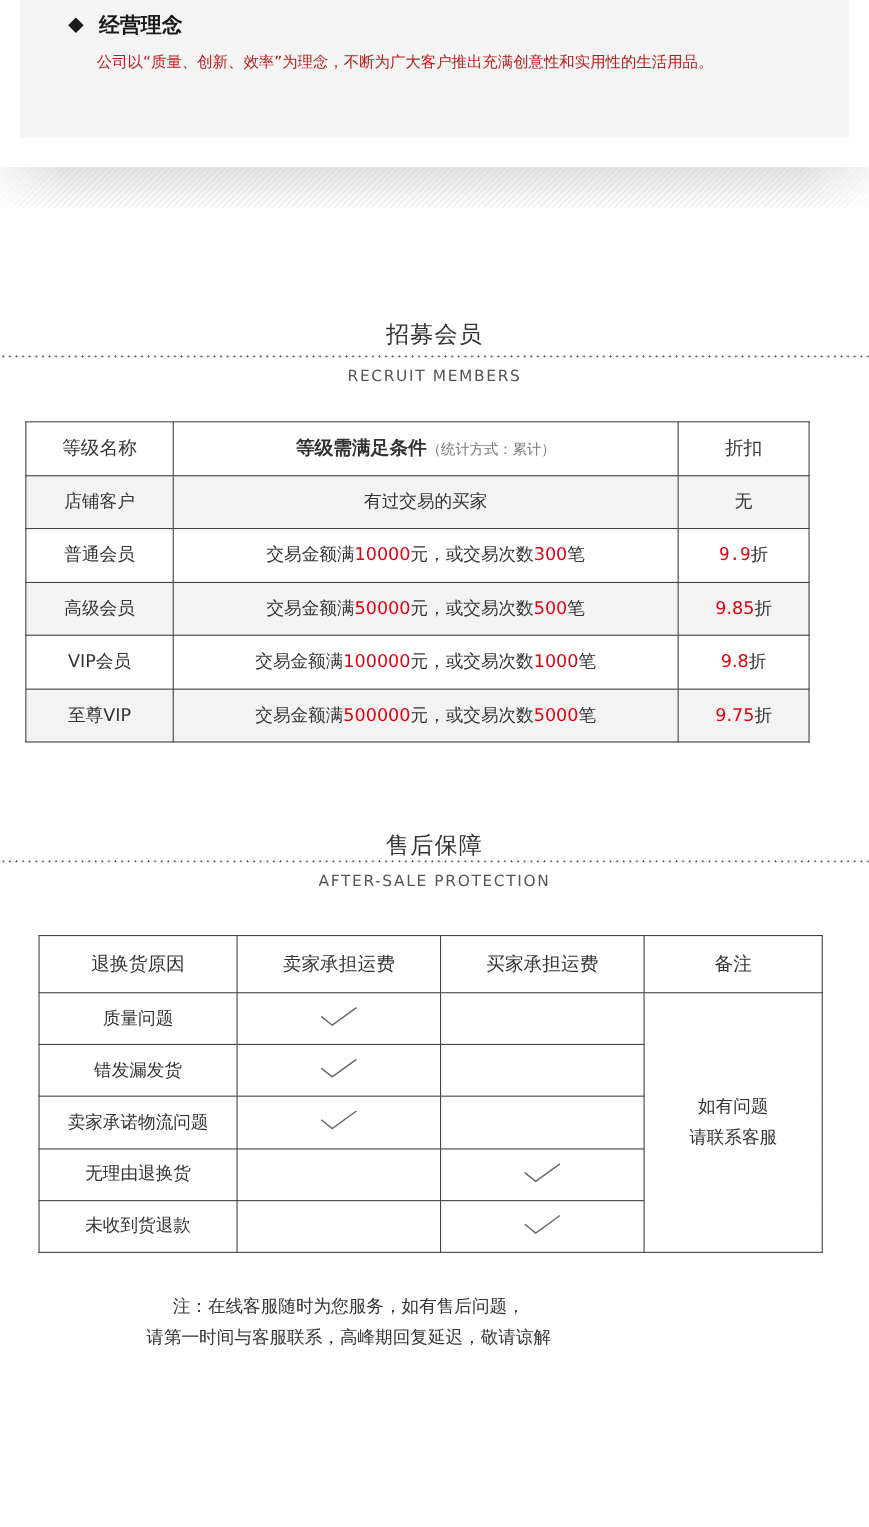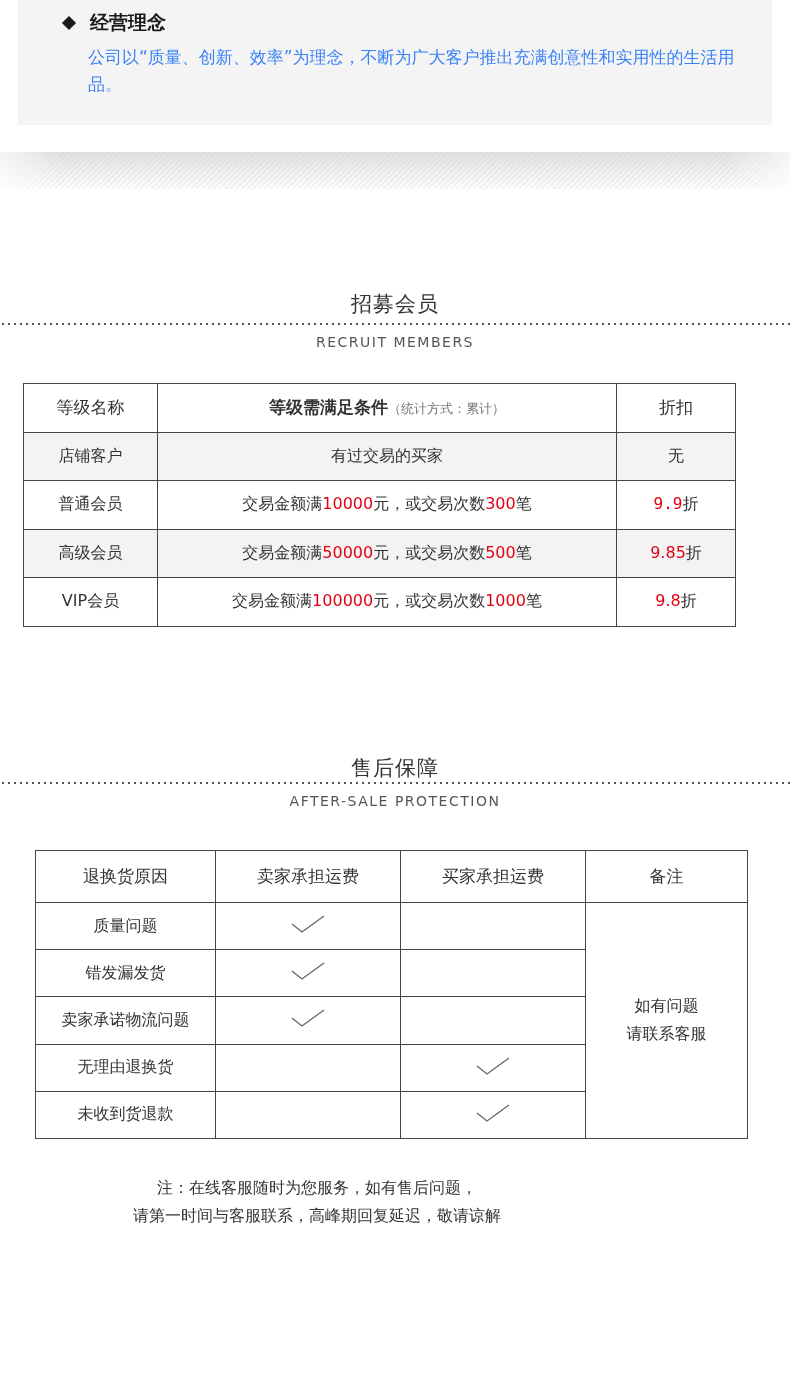--- a/index.html
+++ b/index.html
@@ -9,21 +9,21 @@
     .philosophy-box {
       position: absolute; left: 18px; top: 0; width: 754px; height: 125px;
       background: #f4f4f4;
     }
     .philosophy-title {
       position: absolute; left: 62px; top: 10px; font-size: 19px; font-weight: bold; color: #1a1a1a;
       display: flex; align-items: center;
     }
     .diamond { display: inline-block; width: 10px; height: 10px; background: #1a1a1a; transform: rotate(45deg); margin-right: 16px; margin-left: 2px; }
     .philosophy-text {
-      position: absolute; left: 88px; top: 44px; width: 660px; font-size: 17px; line-height: 27px; color: #3b82f6;
+      position: absolute; left: 88px; top: 44px; width: 660px; font-size: 14px; line-height: 27px; color: #b91c1c;
     }
 
     .stripe-band {
       position: absolute; left: 0; top: 152px; width: 790px; height: 37px;
       background:
         linear-gradient(to bottom, rgba(200,200,200,0.55) 0%, rgba(255,255,255,0) 100%),
         repeating-linear-gradient(135deg, #f3f3f3 0px, #f3f3f3 2px, #ffffff 2px, #ffffff 4px);
     }
     .stripe-band::after {
       content: ""; position: absolute; left: 0; right: 0; top: 0; bottom: 0;
@@ -101,20 +101,25 @@
   <tr class="gray">
     <td>高级会员</td>
     <td><span>交易金额满</span><span class="red">50000</span><span>元，或交易次数</span><span class="red">500</span><span>笔</span></td>
     <td><span class="red">9.85</span><span>折</span></td>
   </tr>
   <tr>
     <td>VIP会员</td>
     <td><span>交易金额满</span><span class="red">100000</span><span>元，或交易次数</span><span class="red">1000</span><span>笔</span></td>
     <td><span class="red">9.8</span><span>折</span></td>
   </tr>
+  <tr class="gray">
+    <td>至尊VIP</td>
+    <td><span>交易金额满</span><span class="red">500000</span><span>元，或交易次数</span><span class="red">5000</span><span>笔</span></td>
+    <td><span class="red">9.75</span><span>折</span></td>
+  </tr>
 </tbody>
   </table>
 
 <div class="section-head" style="top:754px;">
   <span class="section-title">售后保障</span>
 </div>
 <div class="dot-line" style="top:782px;"></div>
 <div class="section-sub" style="top:793px;">AFTER-SALE PROTECTION</div>
 
 <table class="aftersale-table">

